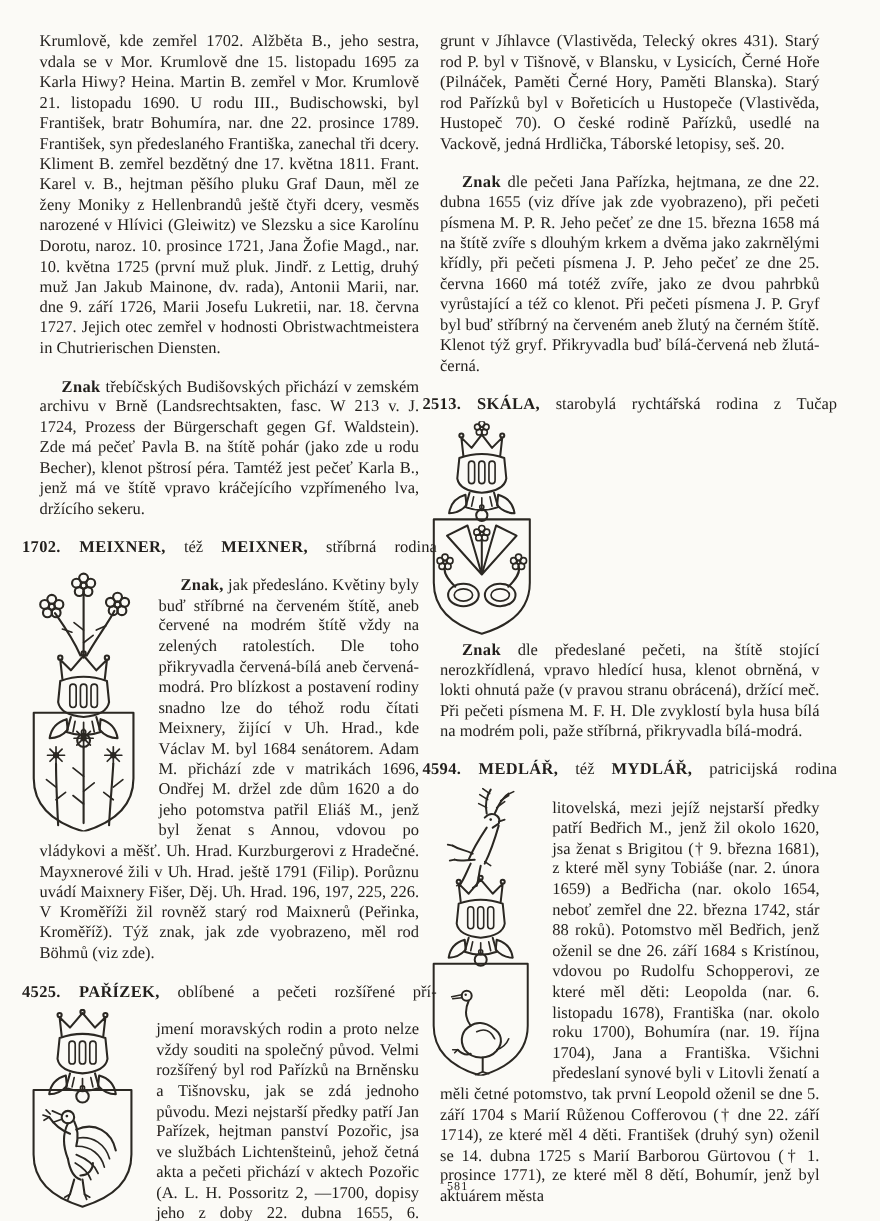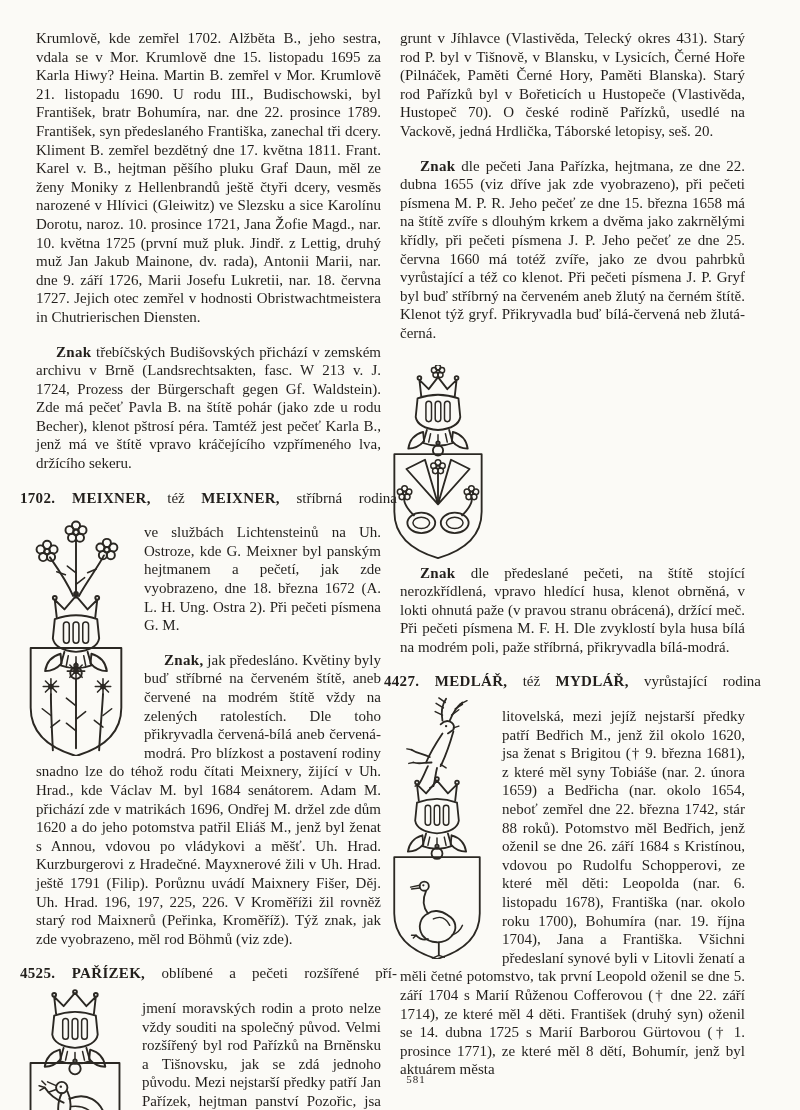--- a/index.html
+++ b/index.html
@@ -115,21 +115,20 @@
                 <circle r="2"></circle>
               </g>
             <g transform="translate(84,180)">
                 <path class="thin" d="M-8,0 H8 M0,-8 V8 M-5.7,-5.7 L5.7,5.7 M-5.7,5.7 L5.7,-5.7"></path>
                 <circle r="2"></circle>
               </g>
           </g>
         </g>
       </svg>
 
-      <p class="para">ve službách Lichtensteinů na Uh. Ostroze, kde G. Meixner byl panským hejtmanem a pečetí, jak zde vyobrazeno, dne 18. března 1672 (A. L. H. Ung. Ostra 2). Při pečeti písmena G. M.</p>
       <p class="para indent"><b>Znak,</b><span> jak předesláno. Květiny byly buď stříbrné na červeném štítě, aneb červené na modrém štítě vždy na zelených ratolestích. Dle toho přikryvadla červená-bílá aneb červená-modrá. Pro blízkost a postavení rodiny snadno lze do téhož rodu čítati Meixnery, žijící v Uh. Hrad., kde Václav M. byl 1684 senátorem. Adam M. přichází zde v matrikách 1696, Ondřej M. držel zde dům 1620 a do jeho potomstva patřil Eliáš M., jenž byl ženat s Annou, vdovou po vládykovi a měšť. Uh. Hrad. Kurzburgerovi z Hradečné. Mayxnerové žili v Uh. Hrad. ještě 1791 (Filip). Porůznu uvádí Maixnery Fišer, Děj. Uh. Hrad. 196, 197, 225, 226. V Kroměříži žil rovněž starý rod Maixnerů (Peřinka, Kroměříž). Týž znak, jak zde vyobrazeno, měl rod Böhmů (viz zde).</span></p>
     </div>
 
     <div class="entry">
       <div class="e-head"><b>4525. PAŘÍZEK,</b><span> oblíbené a pečeti rozšířené pří-</span></div>
 
       <svg class="arms" width="106" height="182" viewBox="0 0 112 192">
         <g class="ln">
 
           <path d="M9,78 H103 V140 Q103,176 56,190 Q9,176 9,140 Z"></path>
@@ -169,20 +168,21 @@
 
   </div>
 
   <div class="col col-right">
 
     <p class="para">grunt v Jíhlavce (Vlastivěda, Telecký okres 431). Starý rod P. byl v Tišnově, v Blansku, v Lysicích, Černé Hoře (Pilnáček, Paměti Černé Hory, Paměti Blanska). Starý rod Pařízků byl v Bořeticích u Hustopeče (Vlastivěda, Hustopeč 70). O české rodině Pařízků, usedlé na Vackově, jedná Hrdlička, Táborské letopisy, seš. 20.</p>
 
     <p class="para indent"><b>Znak</b><span> dle pečeti Jana Pařízka, hejtmana, ze dne 22. dubna 1655 (viz dříve jak zde vyobrazeno), při pečeti písmena M. P. R. Jeho pečeť ze dne 15. března 1658 má na štítě zvíře s dlouhým krkem a dvěma jako zakrnělými křídly, při pečeti písmena J. P. Jeho pečeť ze dne 25. června 1660 má totéž zvíře, jako ze dvou pahrbků vyrůstající a též co klenot. Při pečeti písmena J. P. Gryf byl buď stříbrný na červeném aneb žlutý na černém štítě. Klenot týž gryf. Přikryvadla buď bílá-červená neb žlutá-černá.</span></p>
 
     <div class="entry">
+      <div class="e-head"><b>2513. SKÁLA,</b><span> starobylá rychtářská rodina z Tučap</span></div>
 
       <svg class="arms" width="104" height="195" viewBox="0 0 112 210">
         <g class="ln">
 
           <path d="M9,96 H103 V158 Q103,194 56,208 Q9,194 9,158 Z"></path>
 
           <g transform="translate(56,7)">
               <circle class="thin" cx="0" cy="-4.5" r="2.8"></circle>
               <circle class="thin" cx="4.3" cy="-1.4" r="2.8"></circle>
               <circle class="thin" cx="2.6" cy="3.6" r="2.8"></circle>
@@ -240,21 +240,21 @@
         </g>
       </svg>
 
     </div>
 
     <div class="entry">
       <p class="para indent"><b>Znak</b><span> dle předeslané pečeti, na štítě stojící nerozkřídlená, vpravo hledící husa, klenot obrněná, v lokti ohnutá paže (v pravou stranu obrácená), držící meč. Při pečeti písmena M. F. H. Dle zvyklostí byla husa bílá na modrém poli, paže stříbrná, přikryvadla bílá-modrá.</span></p>
     </div>
 
     <div class="entry">
-      <div class="e-head"><b>4427. MEDLÁŘ,</b><span> též </span><b>MYDLÁŘ,</b><span> vyrůstající rodina</span></div>
+      <div class="e-head"><b>4594. MEDLÁŘ,</b><span> též </span><b>MYDLÁŘ,</b><span> patricijská rodina</span></div>
 
       <svg class="arms" width="102" height="262" viewBox="0 0 112 288">
         <g class="ln">
 
           <path d="M9,176 H103 V238 Q103,274 56,288 Q9,274 9,238 Z"></path>
 
           <path d="M62,26 C60,16 62,8 66,2"></path>
           <path class="thin" d="M62,20 l-8,-4 M63,12 l-8,-5 M65,6 l-7,-5"></path>
           <path d="M70,26 C74,16 78,10 84,6"></path>
           <path class="thin" d="M72,20 l8,-6 M76,13 l8,-5 M81,8 l8,-4"></path>

